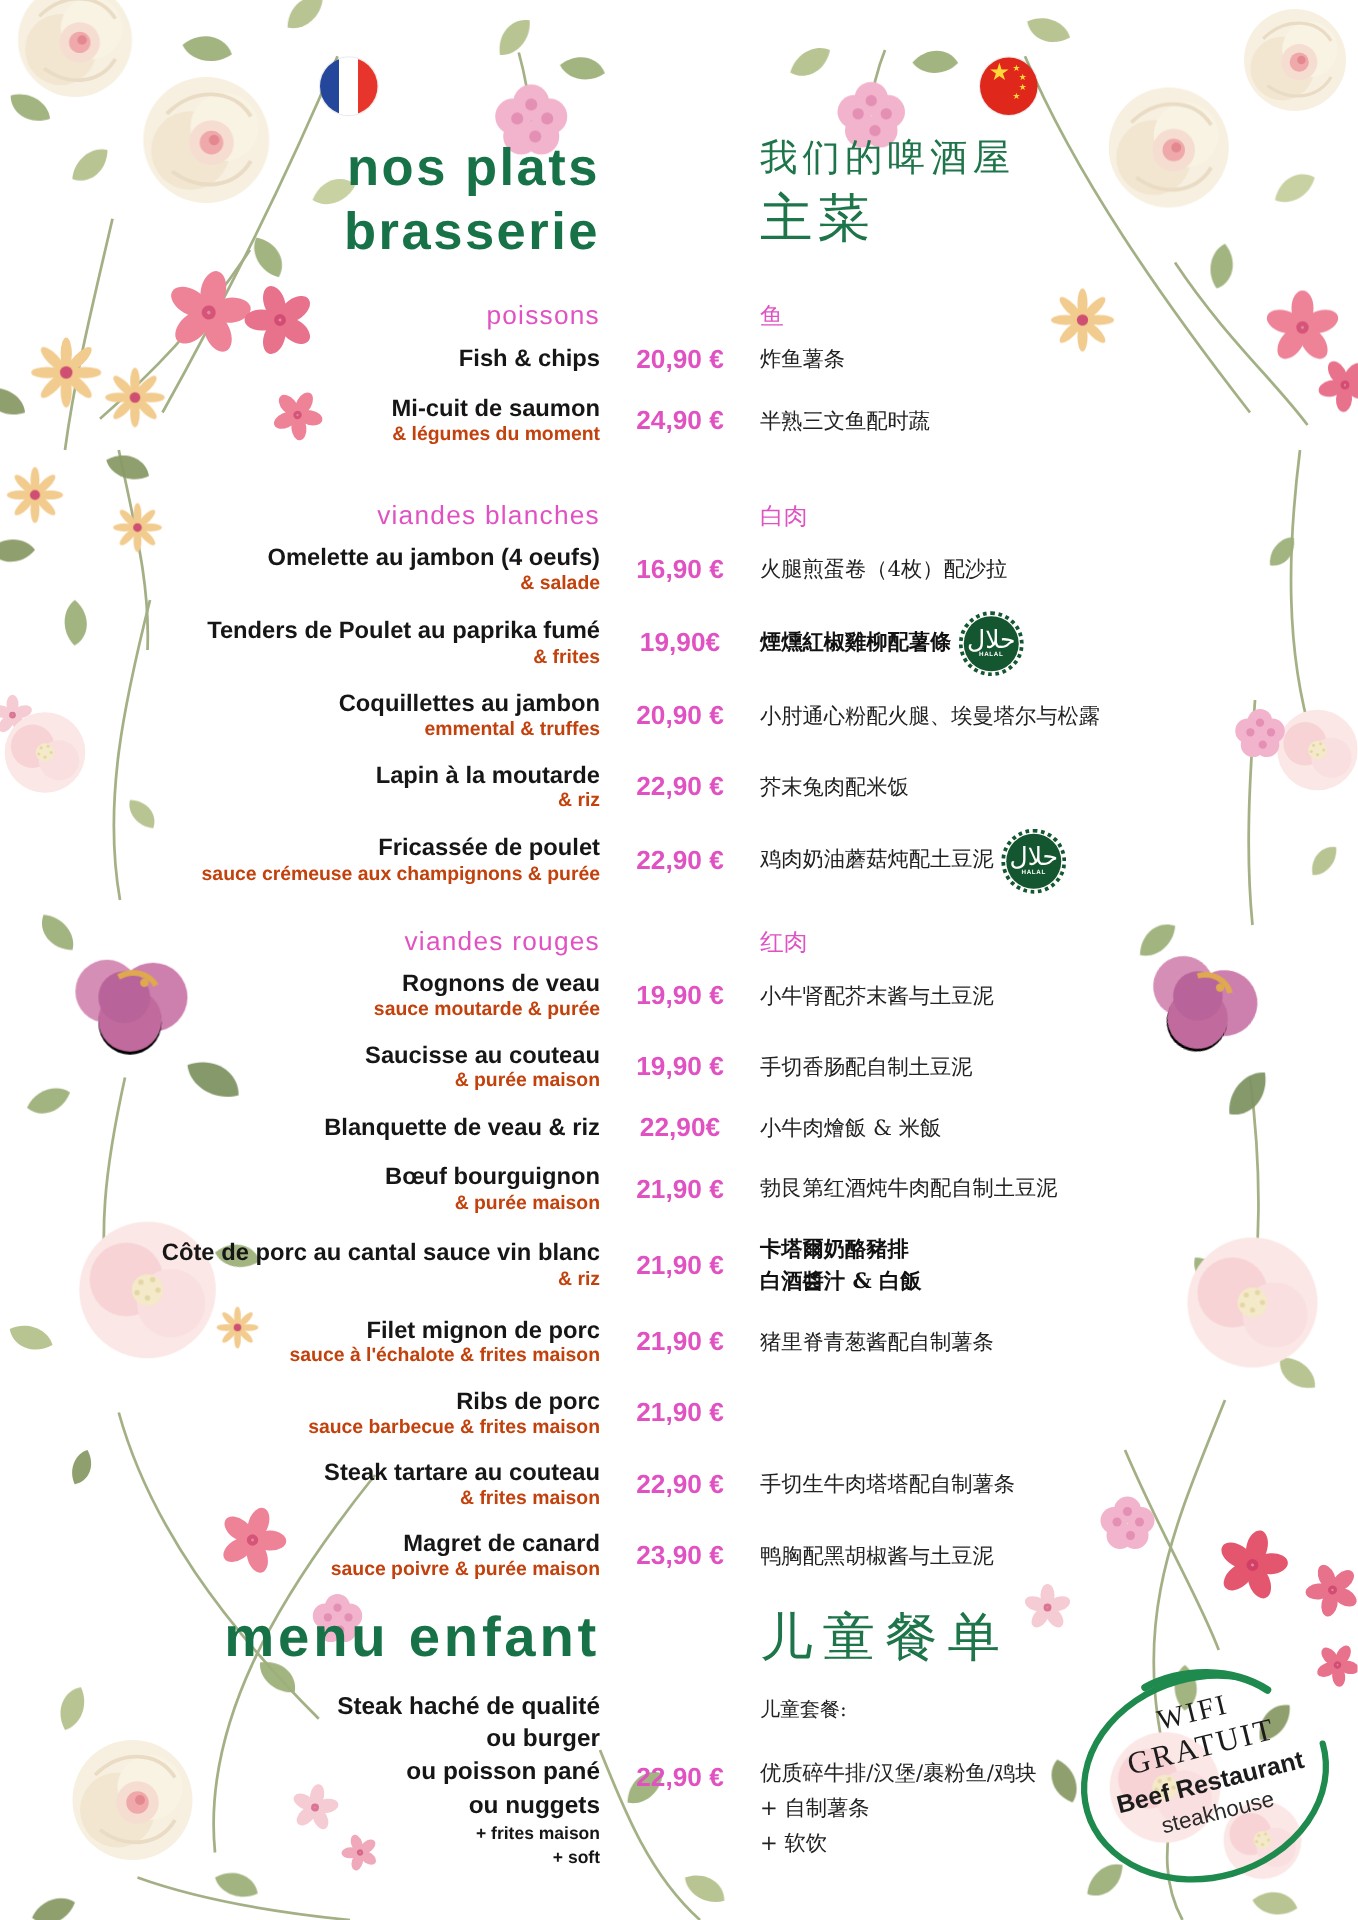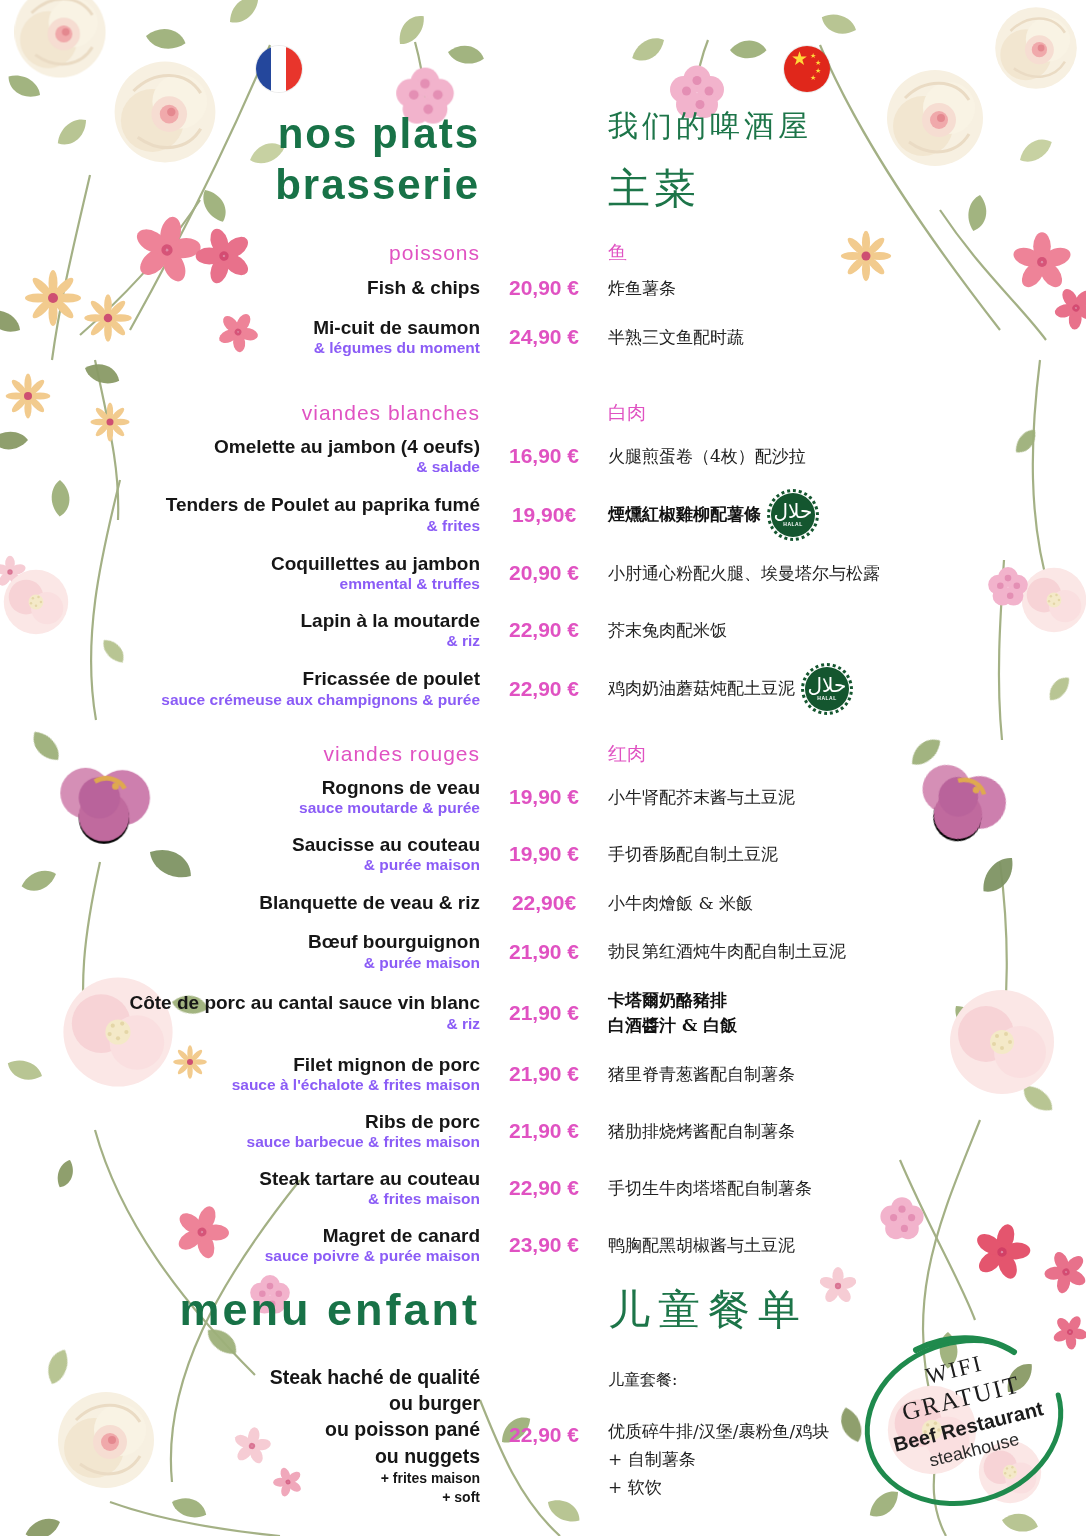--- a/index.html
+++ b/index.html
@@ -22,54 +22,54 @@
   .flag-fr{left:166px;background:linear-gradient(90deg,#24479c 0 33%,#ffffff 33% 66%,#e8352c 66% 100%);}
   .flag-cn{left:694px;background:#e0271b;}
   .flag-cn .star-big{position:absolute;left:7px;top:3px;color:#ffd93a;font-size:19px;line-height:1;}
   .flag-cn .star-s{position:absolute;color:#ffd93a;font-size:7px;line-height:1;}
   .flag-cn .s1{left:26px;top:6px}.flag-cn .s2{left:31px;top:13px}.flag-cn .s3{left:31px;top:21px}.flag-cn .s4{left:26px;top:28px}
 
   .title-fr{position:absolute;left:0;top:74px;width:390px;text-align:right;
     color:#187247;font-weight:bold;font-size:42px;line-height:1.22;letter-spacing:2px;}
   .title-zh{position:absolute;left:518px;top:72px;color:#1d7549;}
   .title-zh .l1{font-size:30px;letter-spacing:4px;}
-  .title-zh .l2{font-size:42px;margin-top:14px;letter-spacing:4px;}
+  .title-zh .l2{font-size:42px;margin-top:0;letter-spacing:4px;}
 
   .row{display:grid;grid-template-columns:390px 128px 372px;align-items:center;}
   .col-fr{text-align:right;}
   .col-zh{display:flex;align-items:center;gap:10px;}
 
   .sec-row{margin-bottom:10px;}
   .sec-fr{color:#e052c2;font-weight:normal;font-size:21px;letter-spacing:1px;}
   .sec-zh{color:#e052c2;font-size:19px;}
 
   .item{margin-bottom:16px;}
   .item-name{font-weight:bold;font-size:19px;line-height:1.18;color:#161616;}
-  .item-sub{font-weight:bold;font-size:15.5px;line-height:1.2;color:#8b5cf6;}
+  .item-sub{font-weight:bold;font-size:15.5px;line-height:1.2;color:#c2410c;}
   .price{display:block;text-align:center;color:#e052c2;font-weight:bold;font-size:21px;}
   .zh-text{font-size:17px;line-height:1.45;color:#222;white-space:pre-line;}
   .zh-bold{font-weight:bold;color:#111;}
 
   .section{margin-top:0;}
   .section.s1{margin-top:8px;}
   .section.s2{margin-top:42px;}
   .section.s3{margin-top:30px;}
 
   .halal{flex:0 0 auto;width:44px;height:44px;border-radius:50%;background:#14562f;
     outline:3px dotted #14562f;outline-offset:1px;
     display:inline-flex;flex-direction:column;align-items:center;justify-content:center;color:#fff;}
   .halal .ar{font-size:20px;line-height:1;font-family:"DejaVu Sans",sans-serif;}
   .halal .en{font-size:5px;line-height:1.4;letter-spacing:.5px;font-weight:bold;}
 
   
   .kids{margin-top:10px;}
   .kids-title-row{display:grid;grid-template-columns:390px 128px 372px;align-items:center;}
   .kids-title-fr{text-align:right;color:#187247;font-weight:bold;font-size:45px;letter-spacing:3px;}
   .kids-title-zh{color:#1d7549;font-size:42px;letter-spacing:8px;}
-  .kids-block{margin-top:26px;}
+  .kids-block{margin-top:14px;}
   .kids-fr{font-weight:bold;color:#161616;line-height:1.35;}
   .kids-fr .big{font-size:19.5px;}
   .kids-fr .small{font-size:14px;}
   .kids-zh .label{font-size:16px;color:#222;}
   .kids-zh .lines{margin-top:26px;font-size:17px;line-height:1.65;color:#222;white-space:pre-line;}
   .kids-block .col-zh{display:block;}
 
   
   .wifi-stamp{position:absolute;left:856px;top:1318px;width:216px;height:206px;z-index:3;}
   .wifi-stamp svg{position:absolute;left:0;top:0;}
@@ -512,24 +512,20 @@
   </div>
 
   <div class="row item">
     <div class="col-fr">
       <div class="item-name">Ribs de porc</div>
       <div class="item-sub">sauce barbecue &amp; frites maison</div>
     </div>
     <div>
             <span class="price">21,90 €</span>
           </div>
-    <div class="col-zh">
-      <span class="zh-text zh">猪肋排烧烤酱配自制薯条</span>
-
-    </div>
   </div>
 
   <div class="row item">
     <div class="col-fr">
       <div class="item-name">Steak tartare au couteau</div>
       <div class="item-sub">&amp; frites maison</div>
     </div>
     <div>
             <span class="price">22,90 €</span>
           </div>

